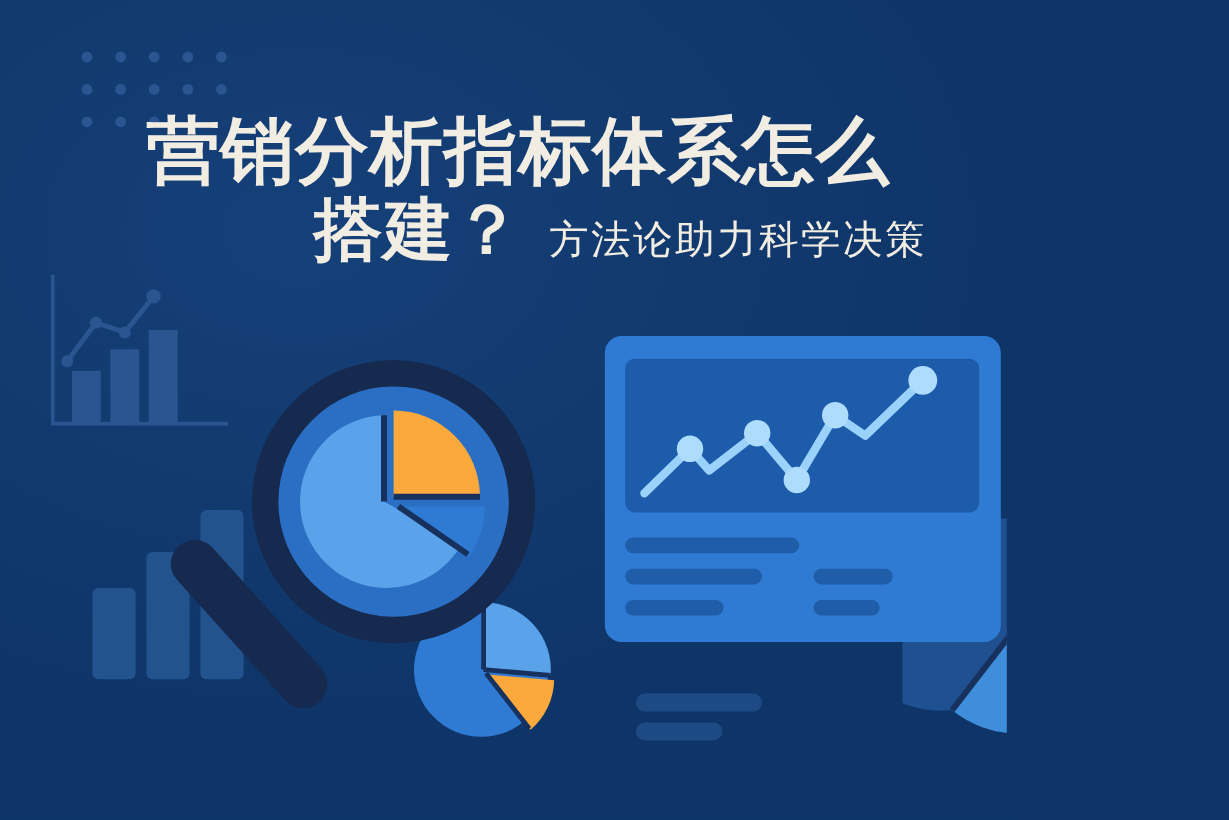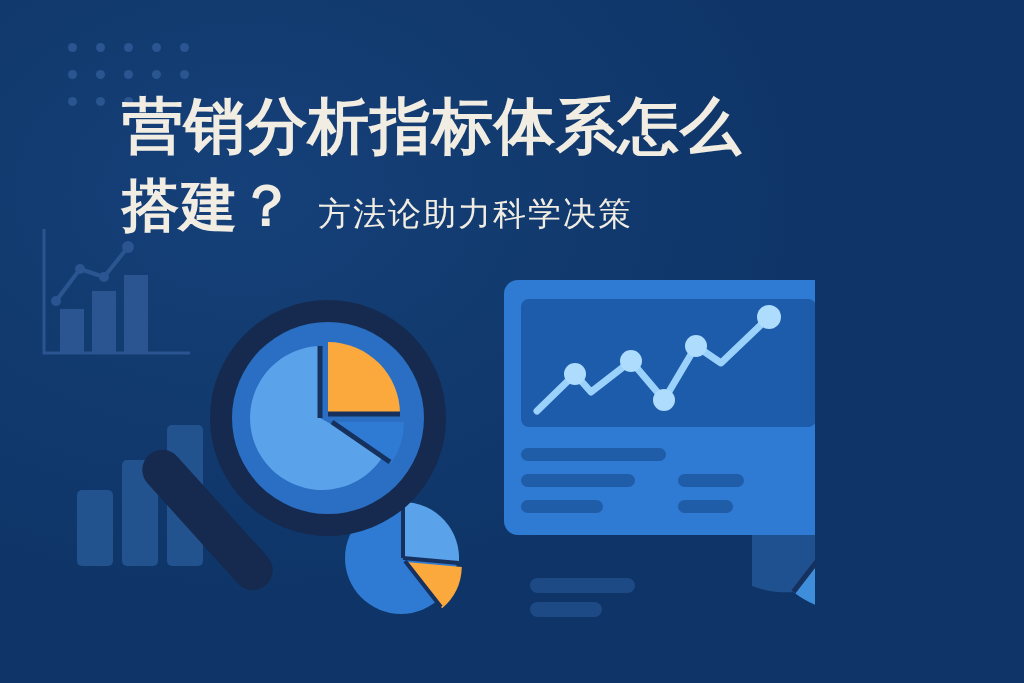--- a/index.html
+++ b/index.html
@@ -9,44 +9,46 @@
     background:#0f3568;
     font-family:"Liberation Sans","DejaVu Sans",sans-serif;
     overflow:hidden;
   }
   #banner{
     position:relative;
     width:815px;height:683px;
     background:
       radial-gradient(ellipse 70% 60% at 30% 28%, #154079 0%, #123b70 45%, #0f3568 100%);
     overflow:hidden;
+    padding-left:24px;
   }
   .layer{position:absolute;top:0;left:0;width:1024px;height:683px;}
 
   
   .headline{
     position:absolute;
     left:122px;top:96px;
     width:790px;
     z-index:30;
     pointer-events:none;
   }
   .line1{
     font-size:61px;
     line-height:1.0;
     font-weight:bold;
     color:#F2EDE3;
     letter-spacing:1px;
     white-space:nowrap;
   }
   .line2{
-    margin-top:20px;
+    margin-top:7px;
     display:flex;
     align-items:baseline;
     white-space:nowrap;
+    justify-content:center;
   }
   .line2-bold{
     font-size:57px;
     font-weight:bold;
     color:#F2EDE3;
     letter-spacing:1px;
     line-height:1.0;
   }
   .line2-light{
     font-size:33px;

